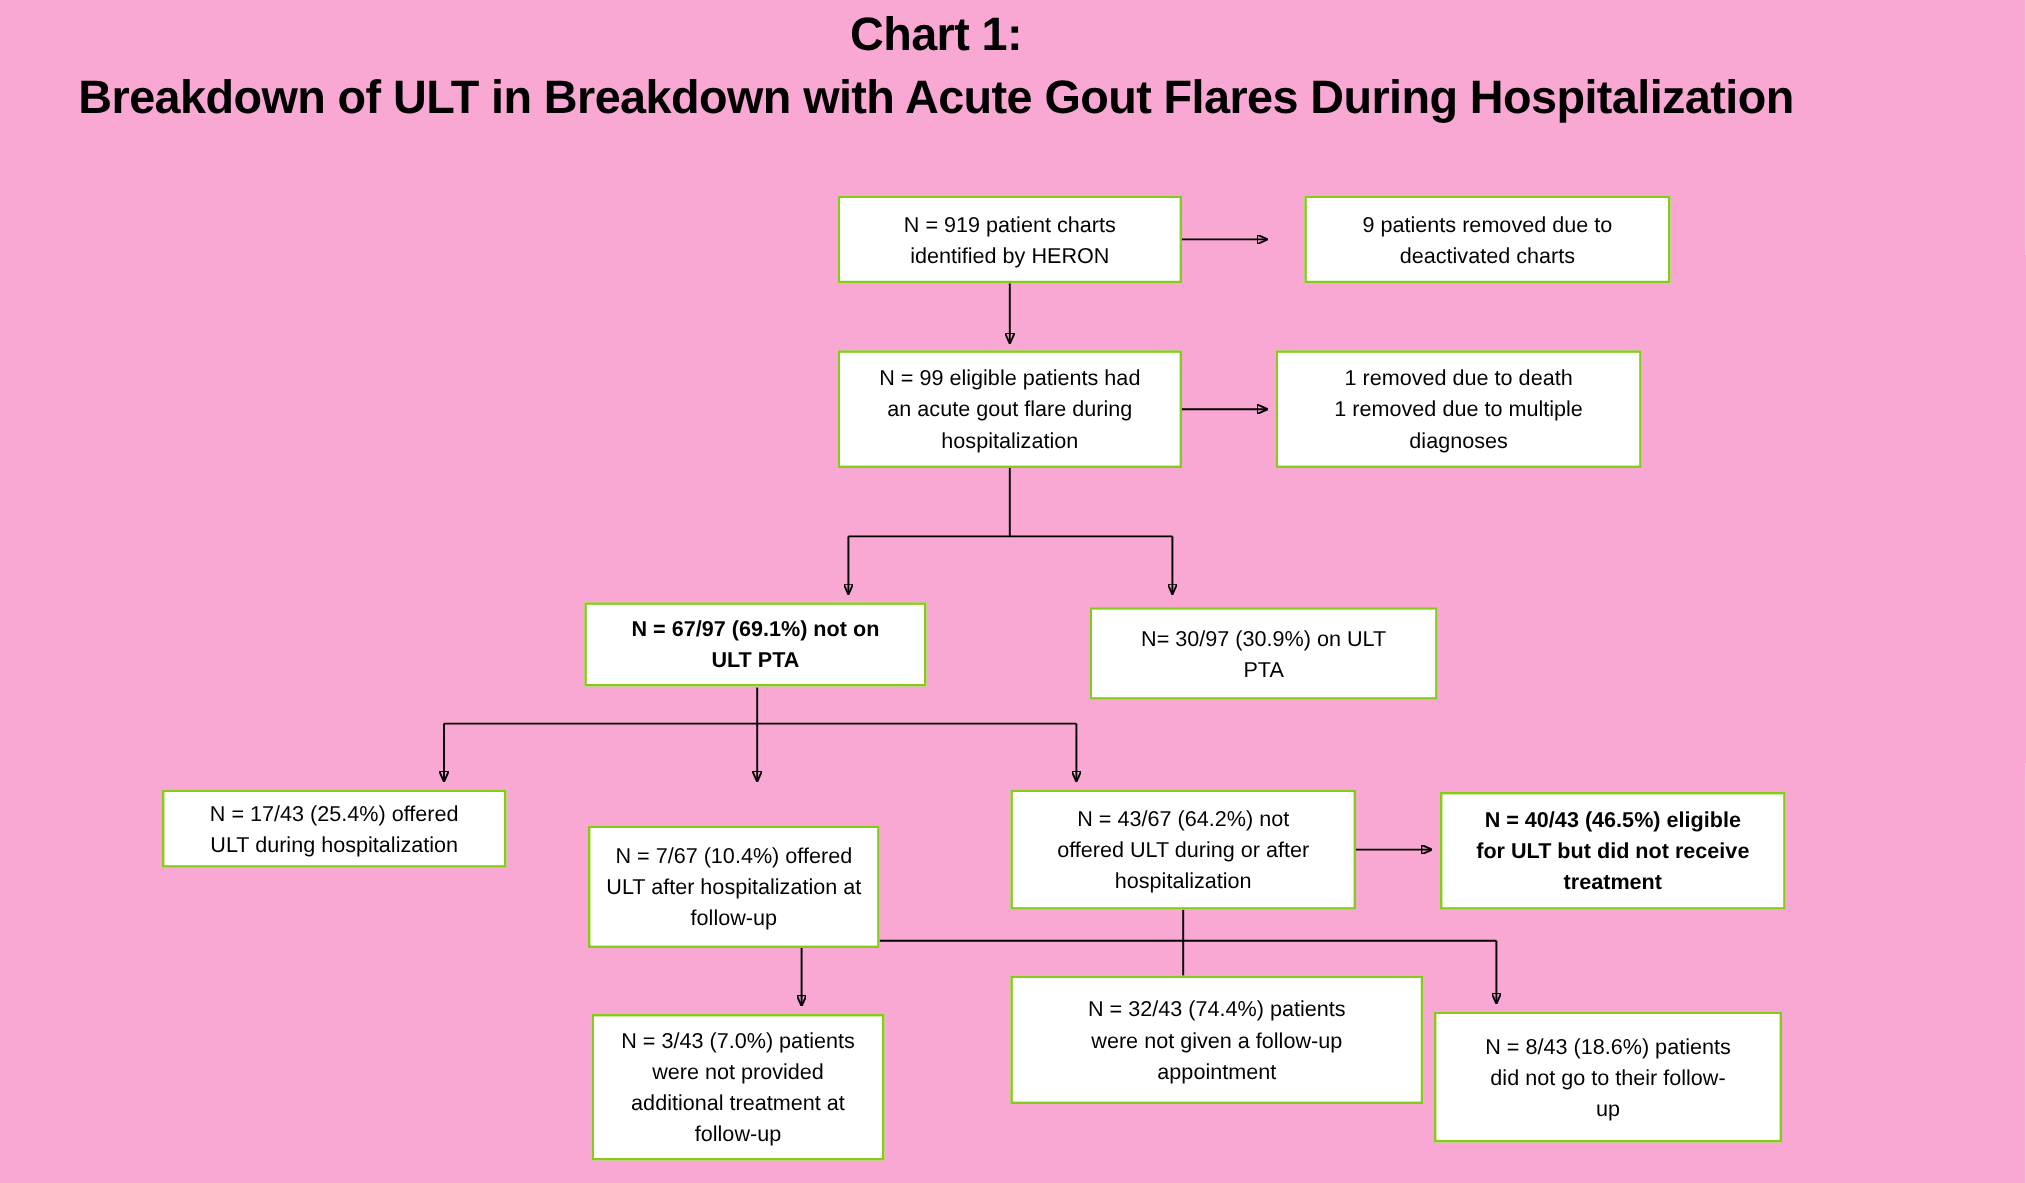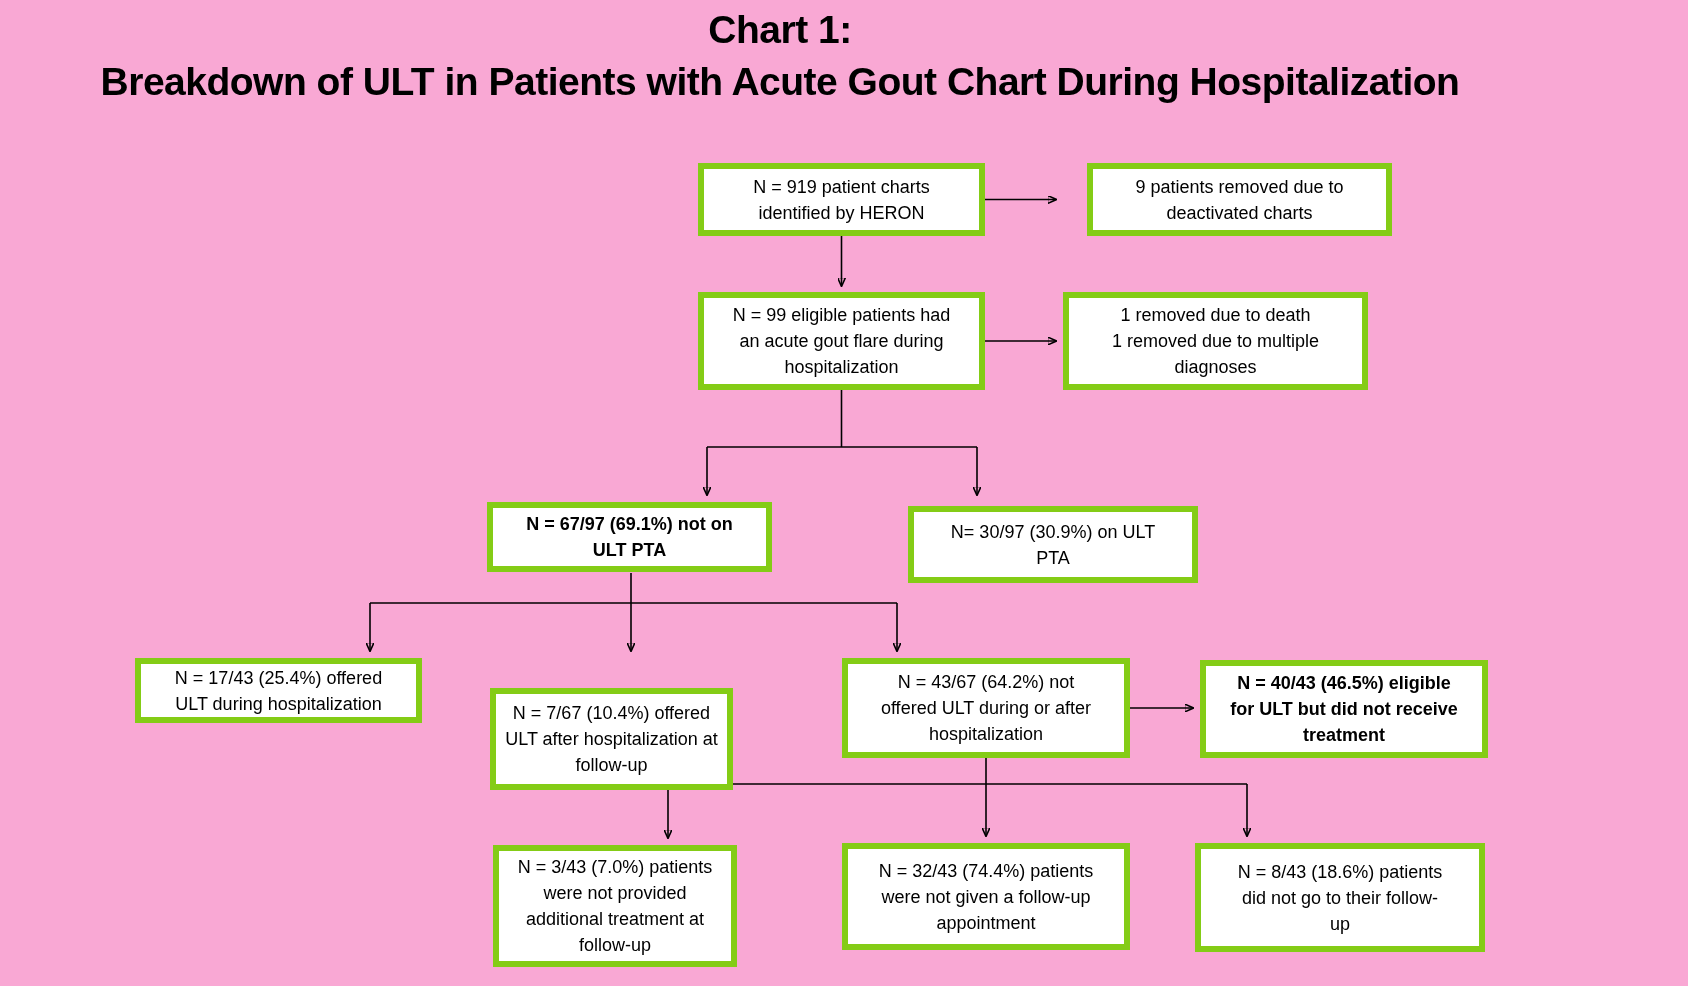--- a/index.html
+++ b/index.html
@@ -25,21 +25,21 @@
     text-align: center;
     font-size: 39px;
     font-weight: bold;
     line-height: 52px;
     letter-spacing: -0.5px;
     color: #000000;
   }
   .node {
     position: absolute;
     box-sizing: border-box;
-    border: 6px solid #84cc16;
+    border: 2px solid #84cc16;
     background: #ffffff;
     display: flex;
     align-items: center;
     justify-content: center;
     text-align: center;
     font-size: 18px;
     line-height: 26px;
     white-space: pre-line;
     padding: 2px 3px;
   }
@@ -59,21 +59,21 @@
     fill: none;
   }
 </style>
 </head>
 <body>
 
 <div id="canvas">
 
   <div class="chart-title">
     <div>Chart 1:</div>
-    <div>Breakdown of ULT in Patients with Acute Gout Chart During Hospitalization</div>
+    <div>Breakdown of ULT in Breakdown with Acute Gout Flares During Hospitalization</div>
   </div>
 
   <svg id="connectors" viewBox="0 0 1688 986" xmlns="http://www.w3.org/2000/svg">
     <defs>
       <marker id="arrow" markerWidth="9" markerHeight="8" refX="7.5" refY="4" orient="auto" markerUnits="userSpaceOnUse">
         <path d="M0,0 L9,4 L0,8 z" fill="#000000" stroke="none"></path>
       </marker>
     </defs>
 
     <path d="M841.5 236 L841.5 285" marker-end="url(#arrow)"></path>
@@ -127,20 +127,20 @@
 offered ULT during or after
 hospitalization</div>
   <div class="node bold" style="left:1200px; top:660px; width:288px; height:98px;">N = 40/43 (46.5%) eligible
 for ULT but did not receive
 treatment</div>
 
   <div class="node" style="left:493px; top:845px; width:244px; height:122px;">N = 3/43 (7.0%) patients
 were not provided
 additional treatment at
 follow-up</div>
-  <div class="node" style="left:842px; top:843px; width:288px; height:107px;">N = 32/43 (74.4%) patients
+  <div class="node" style="left:842px; top:813px; width:344px; height:107px;">N = 32/43 (74.4%) patients
 were not given a follow-up
 appointment</div>
   <div class="node" style="left:1195px; top:843px; width:290px; height:109px;">N = 8/43 (18.6%) patients
 did not go to their follow-
 up</div>
 
 </div>
 
 </body></html>

